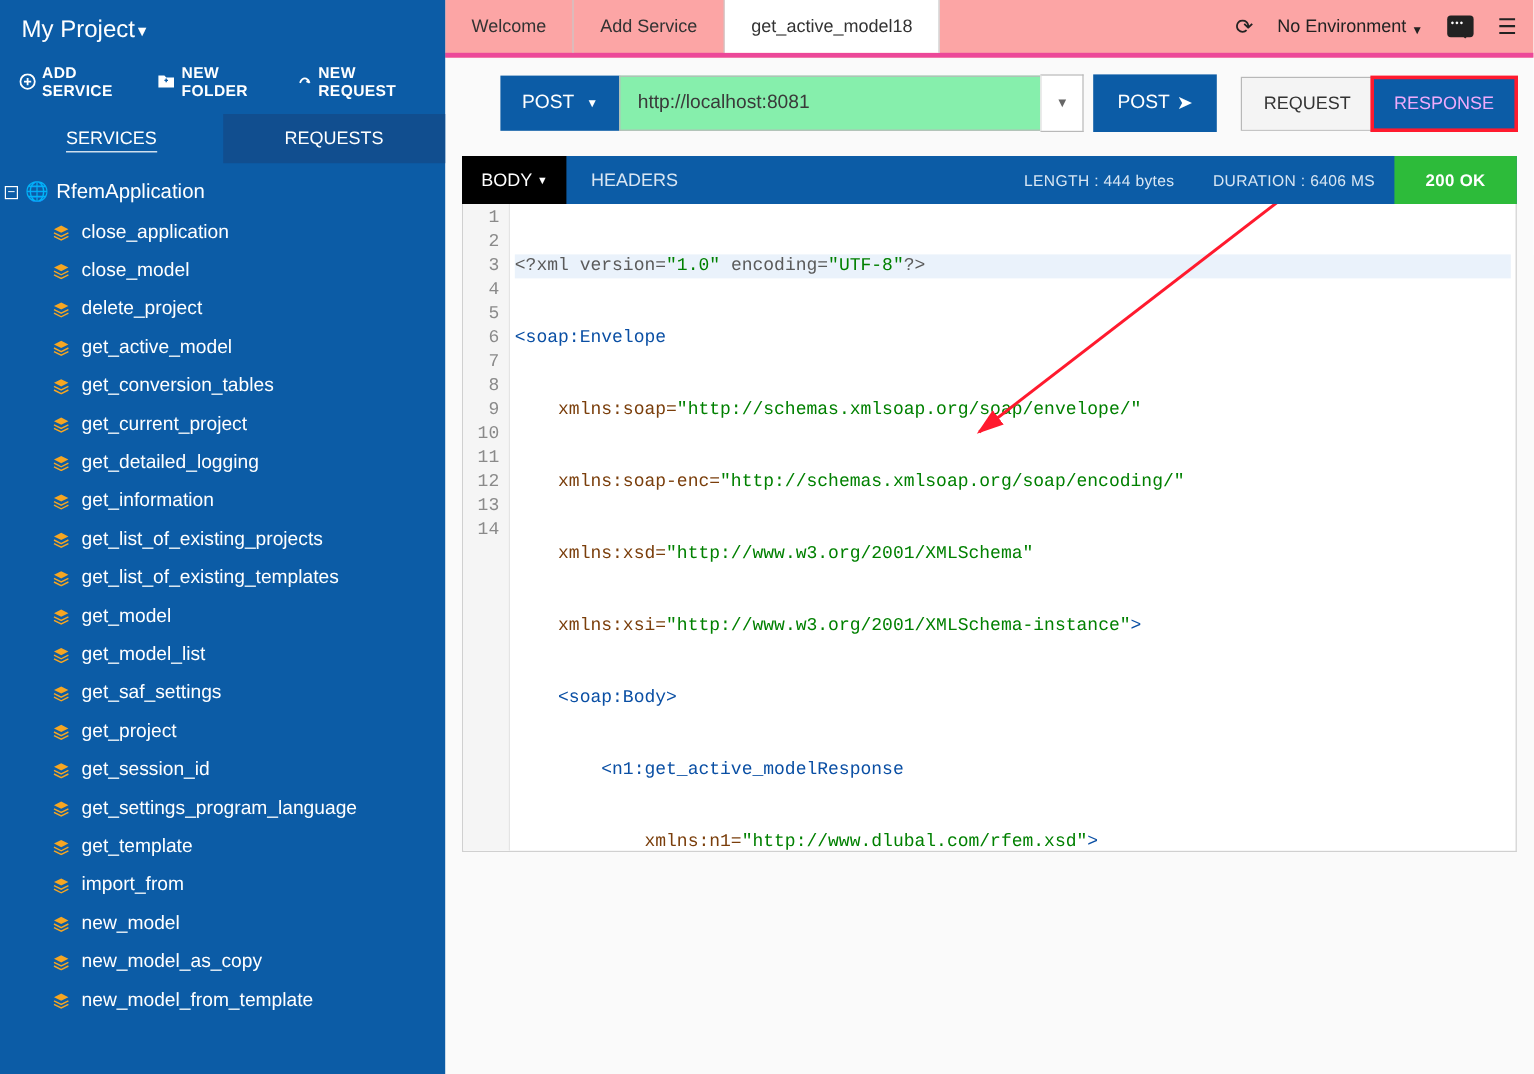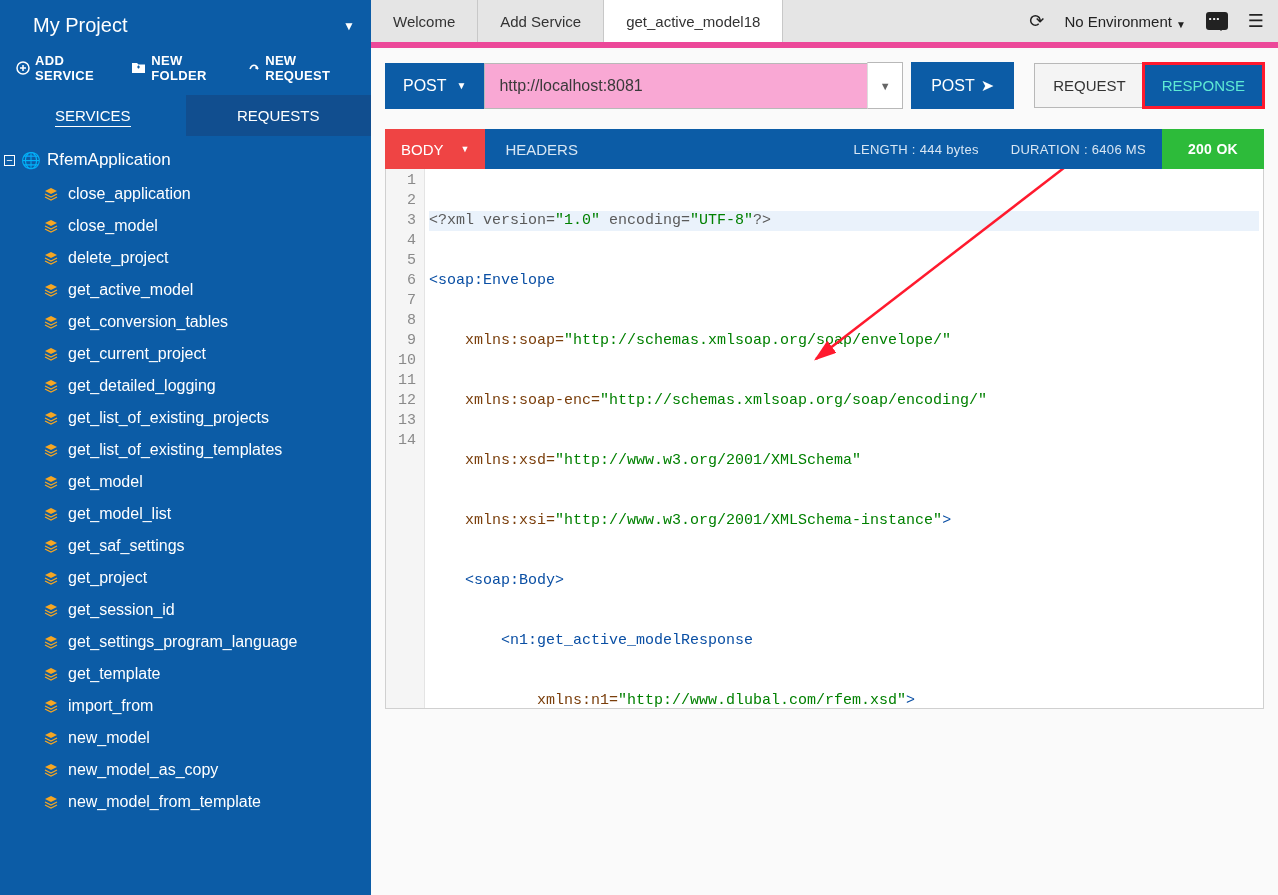--- a/index.html
+++ b/index.html
@@ -1,19 +1,19 @@
 <!DOCTYPE html>
 <html><head>
 <meta charset="utf-8">
 <style>
 * { box-sizing: border-box; margin: 0; padding: 0; }
 body { font-family: "Segoe UI", Arial, sans-serif; font-size: 14px; background: #fff; overflow: hidden; }
 .app { display: flex; width: 1278px; height: 895px; }
 .sidebar { width: 371px; background: #0c5ca6; color: #fff; display: flex; flex-direction: column; position: relative; }
-.sb-header { display: flex; justify-content: space-between; align-items: center; padding: 14px 16px 16px 33px; }
+.sb-header { display: flex; align-items: center; padding: 14px 16px 16px 18px; }
 .sb-title { font-size: 20px; font-weight: 400; }
 .sb-caret { font-size: 12px; color: #fff; }
 .sb-toolbar { display: flex; gap: 14px; padding: 0 16px 12px 16px; align-items: center; }
 .sb-action { display: flex; align-items: center; gap: 5px; font-size: 13px; font-weight: 600; color: #fff; cursor: pointer; letter-spacing: 0.3px; }
 .sb-action .ico { display: inline-flex; }
 .sb-tabs { display: flex; }
 .sb-tab { flex: 1; text-align: center; padding: 12px 0; font-size: 15px; cursor: pointer; background: #114e8f; }
 .sb-tab.active { background: transparent; }
 .sb-tab .lbl { border-bottom: 1px solid #fff; padding-bottom: 2px; }
 .sb-tab:not(.active) .lbl { border-bottom: none; }
@@ -21,44 +21,44 @@
 .sb-content::-webkit-scrollbar { width: 10px; }
 .sb-content::-webkit-scrollbar-thumb { background: #3776b5; }
 .tree-root { display: flex; align-items: center; gap: 6px; padding: 4px 4px 8px 4px; font-size: 17px; }
 .minus { width: 11px; height: 11px; border: 1px solid #fff; display: inline-flex; align-items: center; justify-content: center; font-size: 11px; line-height: 1; cursor: pointer; }
 .globe { color: #1e9bff; font-size: 16px; }
 .tree-list { list-style: none; padding-left: 36px; }
 .tree-list li { display: flex; align-items: center; gap: 10px; padding: 7px 8px; font-size: 16px; cursor: pointer; }
 .li-ico { color: #f5a623; font-size: 13px; display: inline-flex; }
 
 .main { flex: 1; display: flex; flex-direction: column; background: #fafafa; }
-.top-tabs { display: flex; align-items: center; background: #e5e5e5; height: 48px; border-bottom: 6px solid #ec4899; }
+.top-tabs { display: flex; align-items: center; background: #fca5a5; height: 48px; border-bottom: 4px solid #ec4899; }
 .ttab { padding: 0 22px; height: 100%; display: flex; align-items: center; font-size: 15px; color: #333; border-right: 1px solid #c8c8c8; cursor: pointer; }
 .ttab.active { background: #fff; }
 .top-spacer { flex: 1; }
 .top-actions { display: flex; align-items: center; gap: 20px; padding-right: 14px; font-size: 15px; color: #222; }
 .refresh { font-size: 18px; cursor: pointer; }
 .env { display: flex; align-items: flex-end; gap: 4px; cursor: pointer; }
 .bubble { width: 22px; height: 18px; background: #222; border-radius: 3px; position: relative; display: inline-block; }
 .bubble::before { content: "•••"; color: #fff; font-size: 8px; position: absolute; top: 2px; left: 3px; letter-spacing: 1px; }
 .bubble::after { content: ""; position: absolute; bottom: -4px; right: 4px; border: 3px solid transparent; border-top-color: #222; }
 .menu-ico { font-size: 18px; cursor: pointer; }
 
-.req-bar { display: flex; align-items: center; padding: 14px 14px 0 14px; gap: 0; }
+.req-bar { display: flex; align-items: center; padding: 14px 14px 0 14px; gap: 0; margin-left: 32px; }
 .method { background: #0c5ca6; color: #fff; padding: 14px 18px; display: flex; align-items: center; gap: 10px; font-size: 16px; cursor: pointer; }
-.url-input { flex: 1; border: 1px solid #b8b8b8; border-right: none; padding: 13px 14px; font-size: 16px; color: #3a3a3a; background: #f9a8d4; outline: none; }
+.url-input { flex: 1; border: 1px solid #b8b8b8; border-right: none; padding: 13px 14px; font-size: 16px; color: #3a3a3a; background: #86efac; outline: none; }
 .url-caret { border: 1px solid #b8b8b8; border-left: 1px solid #ddd; width: 36px; display: flex; align-items: center; justify-content: center; background: #fff; cursor: pointer; color: #666; font-size: 11px; align-self: stretch; }
 .send { background: #0c5ca6; color: #fff; padding: 14px 20px; margin-left: 8px; display: flex; align-items: center; gap: 6px; font-size: 16px; cursor: pointer; }
 .rr-toggle { display: flex; margin-left: 20px; border: 1px solid #b8b8b8; }
 .rr-btn { padding: 13px 18px; font-size: 15px; background: #f4f4f4; cursor: pointer; color: #333; }
-.rr-btn.active { background: #0c5ca6; color: #5eead4; }
+.rr-btn.active { background: #0c5ca6; color: #f0abfc; }
 .rr-highlight { outline: 3px solid #ff1a2e; outline-offset: -1px; }
 
 .resp-meta { display: flex; align-items: center; background: #0c5ca6; color: #d8e6f3; margin: 20px 14px 0 14px; height: 40px; }
-.body-dd { background: #ef4444; color: #fff; padding: 0 16px; height: 100%; display: flex; align-items: center; gap: 17px; font-size: 15px; cursor: pointer; }
+.body-dd { background: #000000; color: #fff; padding: 0 16px; height: 100%; display: flex; align-items: center; gap: 4px; font-size: 15px; cursor: pointer; }
 .headers-tab { padding: 0 20px; font-size: 15px; cursor: pointer; }
 .meta-spacer { flex: 1; }
 .meta-txt { font-size: 13px; padding: 0 16px; letter-spacing: 0.3px; }
 .status { background: #2dbb3a; color: #fff; font-weight: 600; padding: 0 26px; height: 100%; display: flex; align-items: center; font-size: 14px; letter-spacing: 0.3px; }
 
 .code-area { display: flex; margin: 0 14px; border: 1px solid #d0d0d0; border-top: none; background: #fff; font-family: Consolas, "Courier New", monospace; font-size: 15px; line-height: 20px; height: 540px; overflow: hidden; position: relative; }
 .gutter { background: #f5f5f5; color: #8a8a8a; text-align: right; padding: 2px 8px 2px 12px; border-right: 1px solid #e4e4e4; user-select: none; }
 .gutter div { height: 20px; }
 .code { padding: 2px 4px; white-space: pre; color: #222; position: relative; flex: 1; }
 .code .line { height: 20px; }
@@ -172,20 +172,29 @@
             <span>get_current_project</span>
           </li>
           <li>
             <span class="li-ico">
               <svg width="14" height="14" viewBox="0 0 14 14">
                 <path d="M7 1l6 3-6 3-6-3z" fill="#f5a623"></path>
                 <path d="M1 7l6 3 6-3M1 10l6 3 6-3" fill="none" stroke="#f5a623" stroke-width="1.2"></path>
               </svg>
             </span>
             <span>get_detailed_logging</span>
+          </li>
+          <li>
+            <span class="li-ico">
+              <svg width="14" height="14" viewBox="0 0 14 14">
+                <path d="M7 1l6 3-6 3-6-3z" fill="#f5a623"></path>
+                <path d="M1 7l6 3 6-3M1 10l6 3 6-3" fill="none" stroke="#f5a623" stroke-width="1.2"></path>
+              </svg>
+            </span>
+            <span>get_information</span>
           </li>
           <li>
             <span class="li-ico">
               <svg width="14" height="14" viewBox="0 0 14 14">
                 <path d="M7 1l6 3-6 3-6-3z" fill="#f5a623"></path>
                 <path d="M1 7l6 3 6-3M1 10l6 3 6-3" fill="none" stroke="#f5a623" stroke-width="1.2"></path>
               </svg>
             </span>
             <span>get_list_of_existing_projects</span>
           </li>

